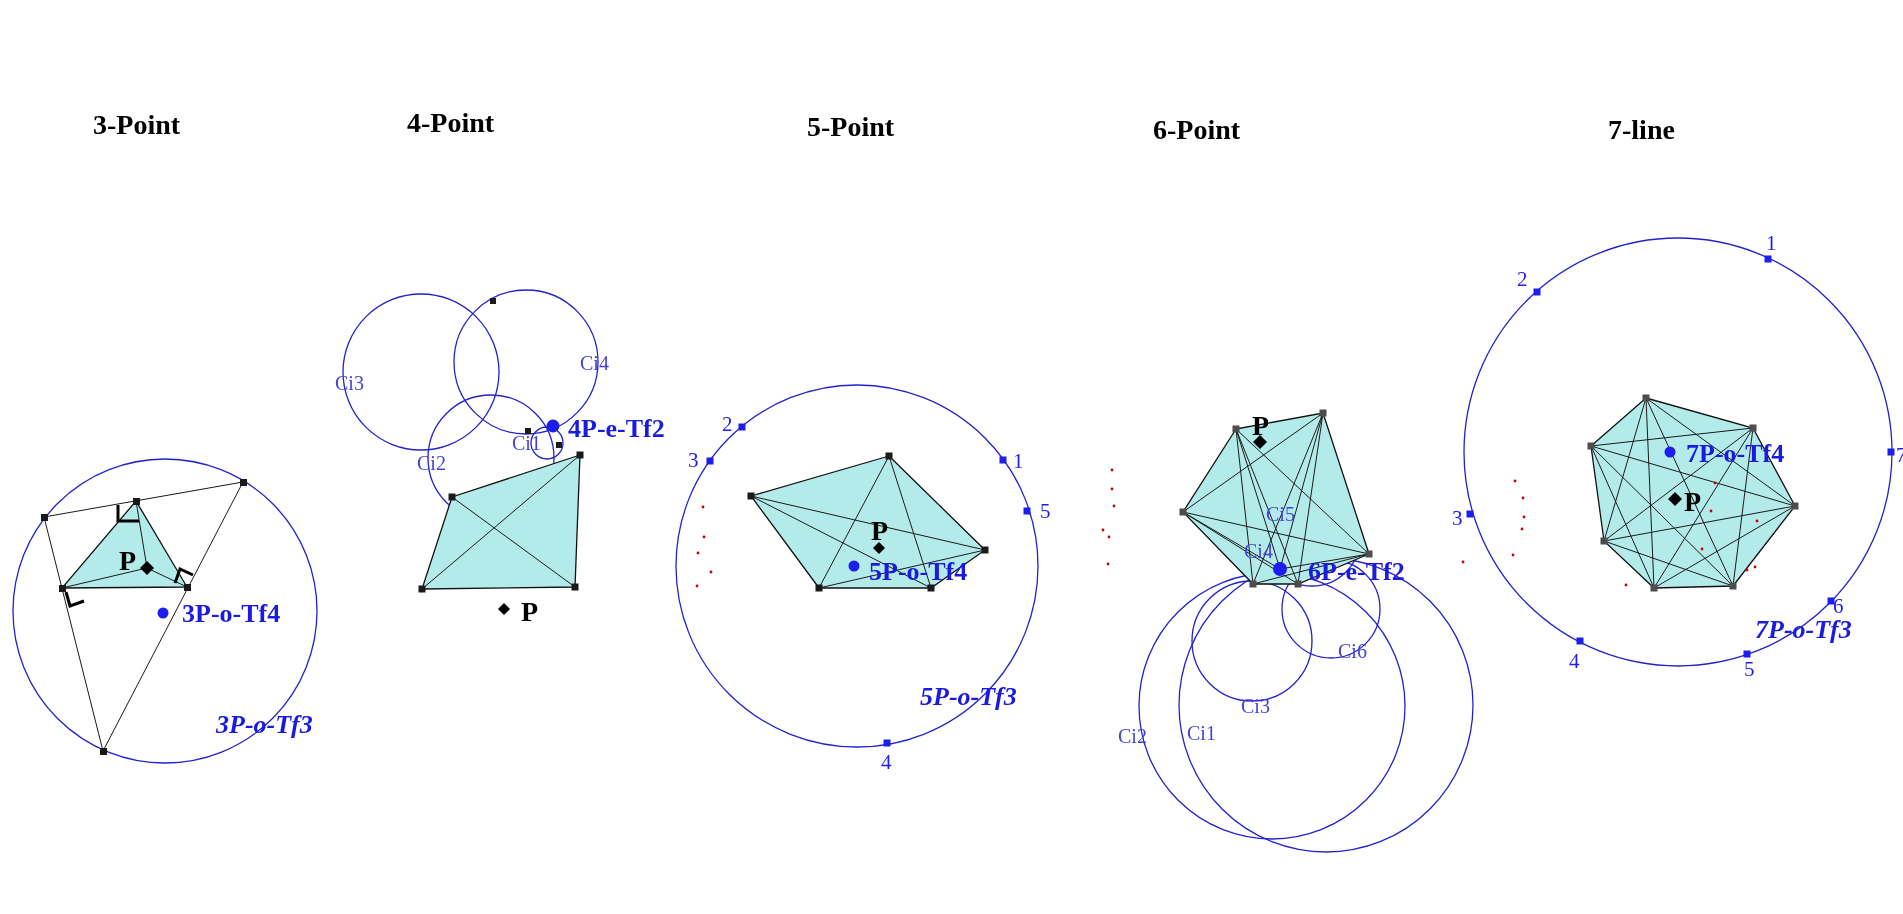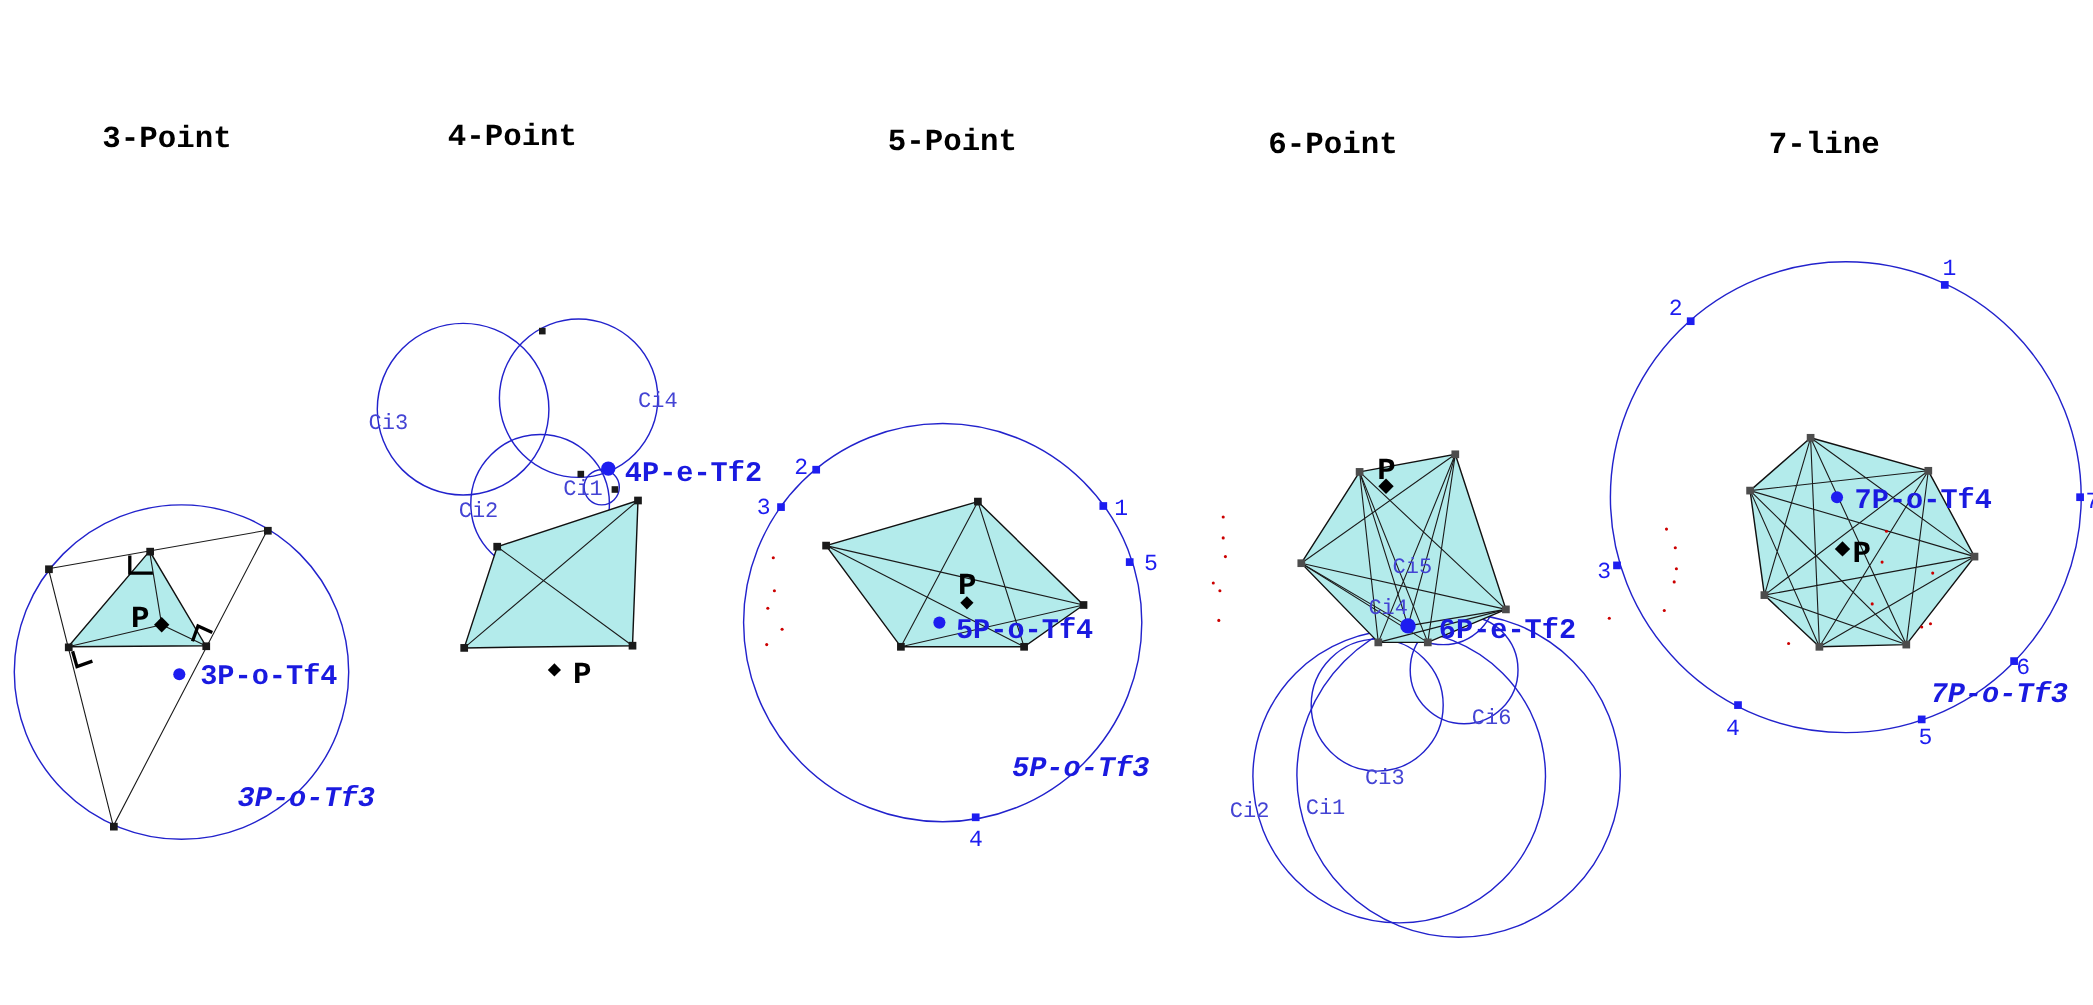--- a/index.html
+++ b/index.html
@@ -1,17 +1,17 @@
 <!DOCTYPE html>
 <html style="--curve-blue: #2222cc; --label-blue: #1a1ae0; --ci-blue: #4444d4; --marker-blue: #1d1df0; --fill-cyan: #b3ebeb; --red-dot: #cc0000;"><head>
 <meta charset="utf-8">
 <style>
   html,body{margin:0;padding:0;background:#ffffff;}
   .stage{position:relative;width:1903px;height:914px;background:#fff;overflow:hidden;
-         font-family:Liberation Mono, monospace;}
+         font-family:Liberation Serif, serif;}
   svg{display:block}
   .curve{stroke:var(--curve-blue);stroke-width:1.3;fill:none}
   .thin{stroke:#1a1a1a;stroke-width:1;fill:none}
   .poly{fill:var(--fill-cyan);stroke:#111;stroke-width:1.3}
   .ramark{stroke:#000;stroke-width:3;fill:none}
   .vsq{fill:#1a1a1a}
   .vsqg{fill:#4d4d4d}
   .bsq{fill:var(--marker-blue)}
   .bdot{fill:var(--marker-blue)}
   .pdia{fill:#000}

